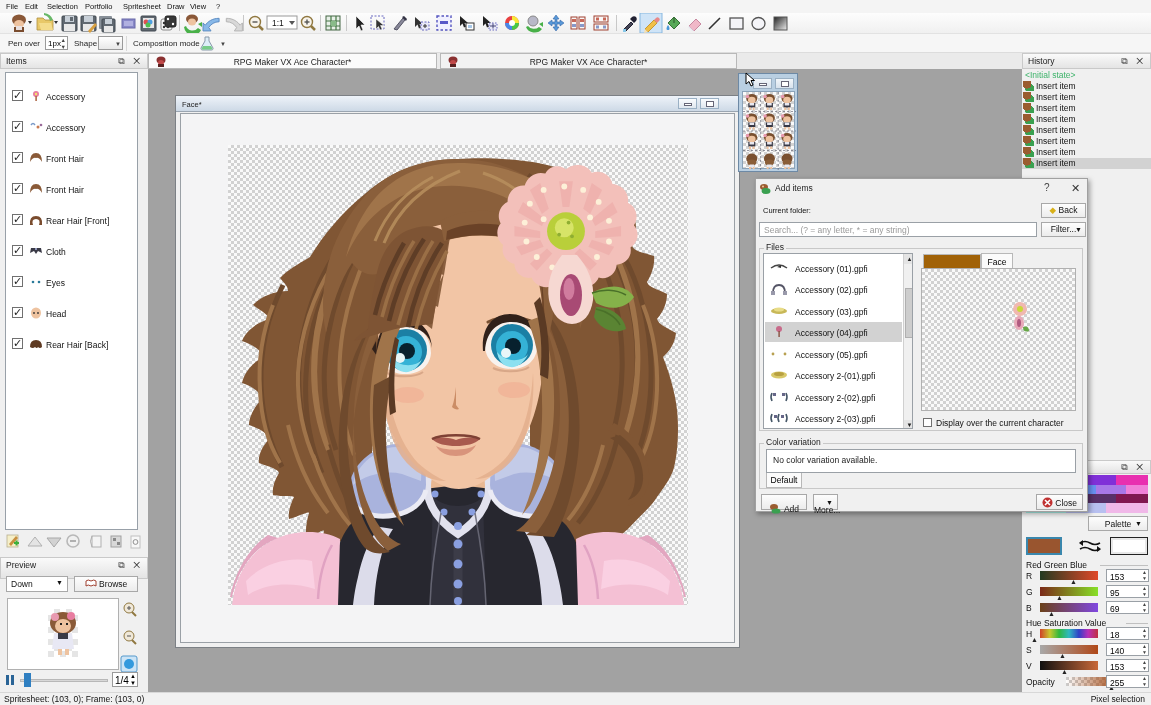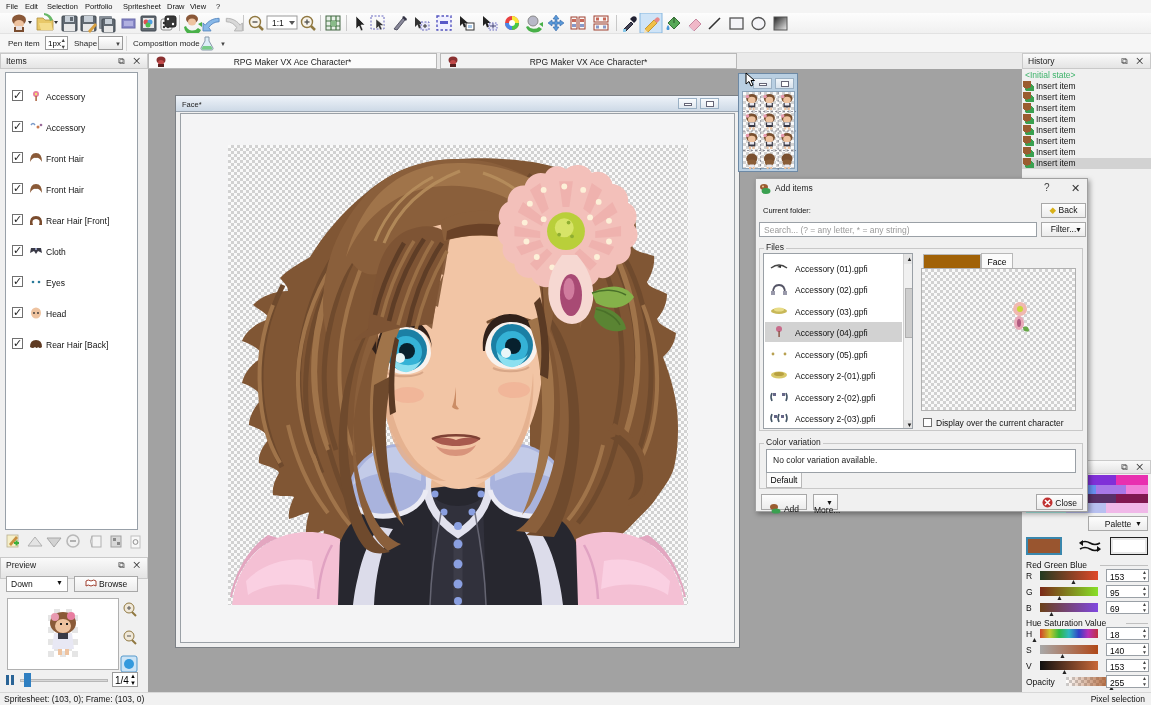--- a/index.html
+++ b/index.html
@@ -300,21 +300,21 @@
             <stop offset="0" stop-color="#222"></stop>
             <stop offset="1" stop-color="#eee"></stop>
           </linearGradient>
         </defs>
         <rect x="1" y="1" width="13" height="13" fill="url(#tgrad)" stroke="#555"></rect>
       </g>
 </svg>
 </div>
 
 <div id="tb2" class="abs">
-  <span class="lbl" style="left:8px;">Pen item</span>
+  <span class="lbl" style="left:8px;">Pen over</span>
   <span class="spin" style="left:45px; top:2px; width:23px; height:14px; padding:2px 2px; font-size:8px;">1px<span style="position:absolute; right:1px; top:0px; font-size:5.5px; line-height:6.5px; color:#444;">▲<br>▼</span></span>
   <span class="lbl" style="left:74px;">Shape</span>
   <span class="spin" style="left:98px; top:2px; width:25px; height:14px; background:linear-gradient(#fff,#e8e8e8);"></span>
     <span class="abs" style="left:115px; top:7px; font-size:6px; color:#444;">▼</span>
     <span class="abs" style="left:126px; top:2px; width:1px; height:15px; background:#d8d8d8;"></span>
   <span class="lbl" style="left:133px;">Composition mode</span>
   <svg class="abs" style="left:199px; top:2px;" width="16" height="15" viewBox="0 0 16 15">
       <path d="M6,1 L10,1 L10,5 L14,12 A1.5,1.5 0 0 1 12.5,14 L3.5,14 A1.5,1.5 0 0 1 2,12 L6,5 Z" fill="#ddeef8" stroke="#8899aa"></path>
       <path d="M4,10 L12,10 L13.5,12.8 A0.8,0.8 0 0 1 12.8,13.6 L3.2,13.6 A0.8,0.8 0 0 1 2.5,12.8 Z" fill="#77cc88"></path>
     </svg>

